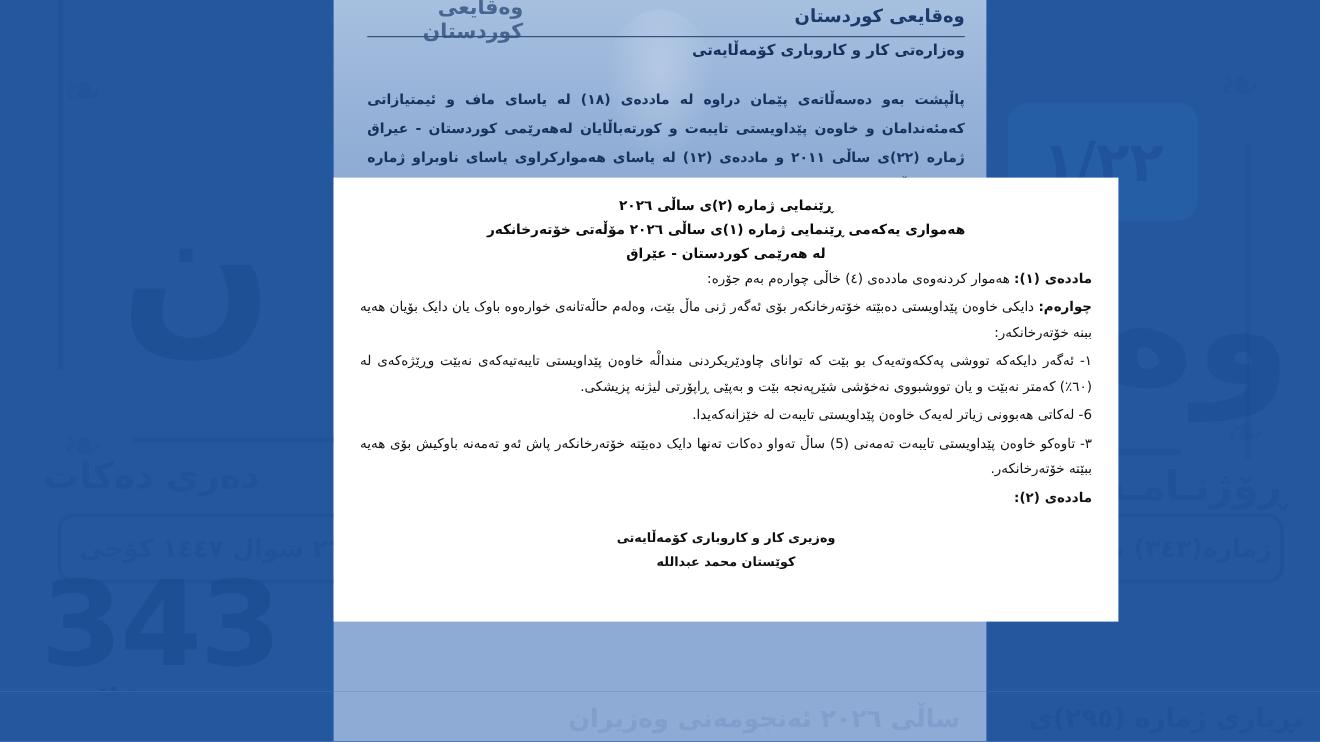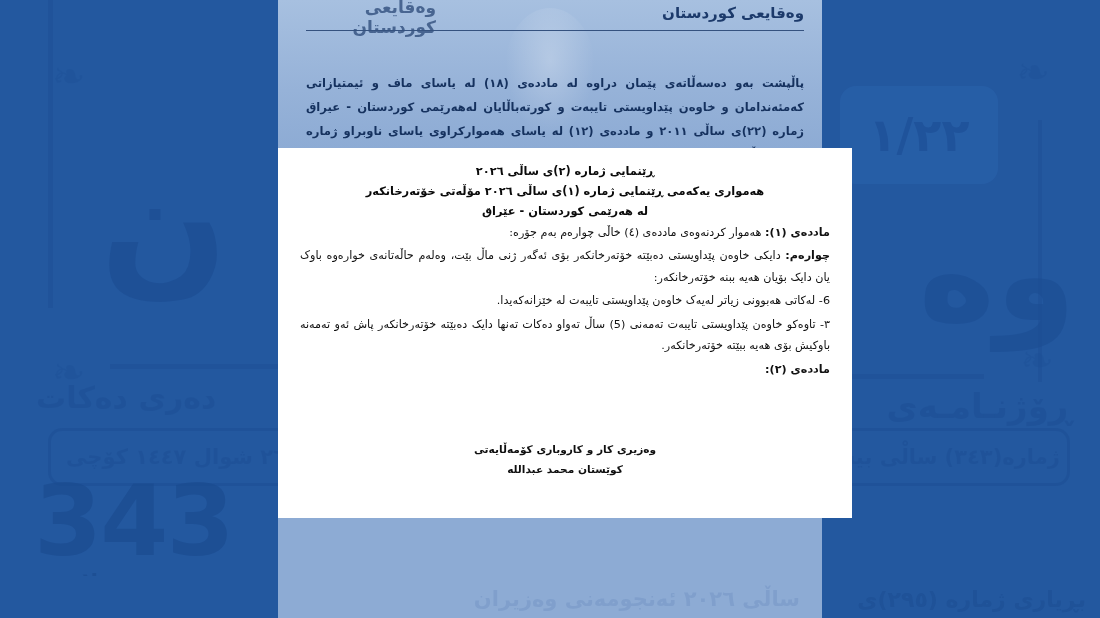--- a/index.html
+++ b/index.html
@@ -135,21 +135,21 @@
   }
 
   .intro{
     position:absolute;top:72px;left:28px;right:18px;
     direction:rtl;text-align:justify;color:#15315e;
     font-size:11.6px;line-height:2.05;font-weight:700;
   }
 
   
   .sheet{
-    position:absolute;left:278px;top:148px;width:574px;height:370px;
+    position:absolute;left:278px;top:148px;width:654px;height:370px;
     background:#ffffff;color:#111;direction:rtl;
     padding:0;box-sizing:border-box;
   }
   .sheet-inner{padding:14px 22px 10px 22px;}
 
   .doc-title{text-align:center;font-weight:700;font-size:11.4px;line-height:1.75;color:#0b0b0b;}
   .doc-title div{margin:0;}
 
   .doc-body{margin-top:0;font-size:11.2px;line-height:1.92;text-align:justify;color:#111;}
   .doc-body p{margin:0 0 2px 0;}
@@ -200,20 +200,21 @@
   <div class="bottom-strip-right">
     <div class="wm-bottom-text">بڕیاری ژمارە (٢٩٥)ی</div>
   </div>
   <div class="wm-bottom-text-2">ساڵی ٢٠٢٦ ئەنجومەنی وەزیران</div>
 
   <div class="letterhead">
     <div class="lh-emblem"></div>
     <div class="lh-logo">وەقایعی کوردستان</div>
     <div class="lh-gov">وەقایعی کوردستان</div>
     <div class="lh-rule"></div>
+    <div class="lh-ministry">وەزارەتی کار و کاروباری کۆمەڵایەتی</div>
     <div class="intro">پاڵپشت بەو دەسەڵاتەی پێمان دراوە لە ماددەی (١٨) لە یاسای ماف و ئیمتیازاتی کەمئەندامان و خاوەن پێداویستی تایبەت و کورتەباڵایان لەهەرێمی کوردستان - عیراق ژمارە (٢٢)ی ساڵی ٢٠١١ و ماددەی (١٢) لە یاسای هەموارکراوی یاسای ناوبراو ژمارە (٨)ی ساڵی ٢٠٢١، ئەم ڕێنماییەمان دەرکرد:</div>
   </div>
 
   <div class="sheet">
     <div class="sheet-inner">
 
       <div class="doc-title">
         <div>ڕێنمایی ژمارە (٢)ی ساڵی ٢٠٢٦</div>
         <div>هەمواری یەکەمی ڕێنمایی ژمارە (١)ی ساڵی ٢٠٢٦ مۆڵەتی خۆتەرخانکەر</div>
         <div>لە هەرێمی کوردستان - عێراق</div>
@@ -221,20 +222,21 @@
 
       <div class="doc-body">
         <p>
           <span class="art-head">ماددەی (١):</span>
           <span>هەموار کردنەوەی ماددەی (٤) خاڵی چوارەم بەم جۆرە:</span>
         </p>
         <p>
           <span class="lbl">چوارەم:</span>
           <span>دایکی خاوەن پێداویستی دەبێتە خۆتەرخانکەر بۆی ئەگەر ژنی ماڵ بێت، وەلەم حاڵەتانەی خوارەوە باوک یان دایک بۆیان هەیە ببنە خۆتەرخانکەر:</span>
         </p>
+        <p class="indent">١- ئەگەر دایکەکە تووشی پەککەوتەیەک بو بێت که توانای چاودێریکردنی مندالْە خاوەن پێداویستی تایبەتیەکەی نەبێت وڕێژەکەی لە (٦٠٪) کەمتر نەبێت و یان تووشبووی نەخۆشی شێرپەنجە بێت و بەپێی ڕاپۆرتی لیژنە پزیشکی.</p>
         <p class="indent">6- لەکاتی هەبوونی زیاتر لەیەک خاوەن پێداویستی تایبەت لە خێزانەکەیدا.</p>
         <p class="indent">٣- تاوەکو خاوەن پێداویستی تایبەت تەمەنی (5) ساڵ تەواو دەکات تەنها دایک دەبێتە خۆتەرخانکەر پاش ئەو تەمەنە باوکیش بۆی هەیە ببێتە خۆتەرخانکەر.</p>
         <p>
           <span class="art-head">ماددەی (٢):</span>
         </p>
       </div>
 
       <div class="sig">
         <div>وەزیری کار و کاروباری کۆمەڵایەتی</div>
         <div>کوێستان محمد عبدالله</div>

